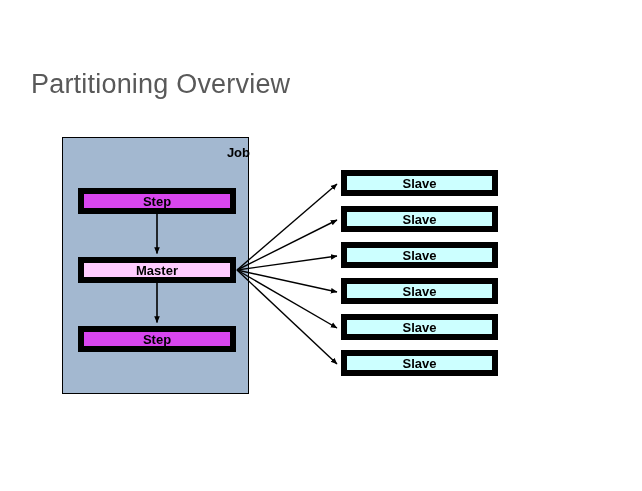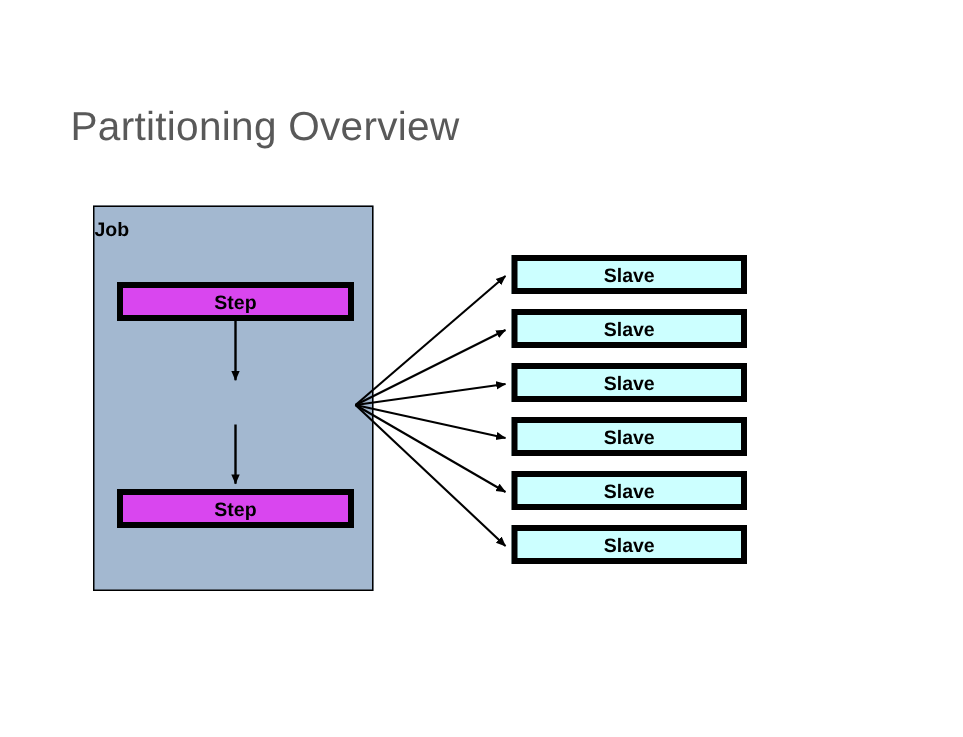--- a/index.html
+++ b/index.html
@@ -27,50 +27,49 @@
   #page-title {
     position: absolute;
     left: 31px;
     top: 68px;
     font-size: 27px;
     font-weight: 400;
     letter-spacing: 0.2px;
     color: #595959;
     white-space: nowrap;
     line-height: 32px;
-    margin-left: 16px;
   }
 
   
   #job-container {
     position: absolute;
     left: 62px;
     top: 137px;
     width: 187px;
     height: 257px;
     background: #a3b8d0;
     border: 1px solid #000000;
     box-sizing: border-box;
   }
   #job-label {
     position: absolute;
     left: 0;
     top: 7px;
     width: 187px;
-    text-align: left;
+    text-align: right;
     font-size: 13px;
     font-weight: bold;
     color: #000000;
   }
 
   
   .node {
     position: absolute;
     box-sizing: border-box;
-    border: 4px solid #000000;
+    border: 6px solid #000000;
     display: flex;
     align-items: center;
     justify-content: center;
     font-size: 13px;
     font-weight: bold;
     color: #000000;
   }
   .node-step   { background: #d946ef; }
   .node-master { background: #ffccff; }
   .node-slave  { background: #ccffff; }
@@ -112,20 +111,21 @@
 <div id="slide">
 
   <div id="page-title">Partitioning Overview</div>
 
   <div id="job-container">
     <div id="job-label">Job</div>
   </div>
 
   <div class="node node-step" id="step-top">Step</div>
 
+  <div class="node node-master" id="master-node">Master</div>
 
   <div class="node node-step" id="step-bottom">Step</div>
 
   <div class="node node-slave slave-0">Slave</div>
   <div class="node node-slave slave-1">Slave</div>
   <div class="node node-slave slave-2">Slave</div>
   <div class="node node-slave slave-3">Slave</div>
   <div class="node node-slave slave-4">Slave</div>
   <div class="node node-slave slave-5">Slave</div>
 

